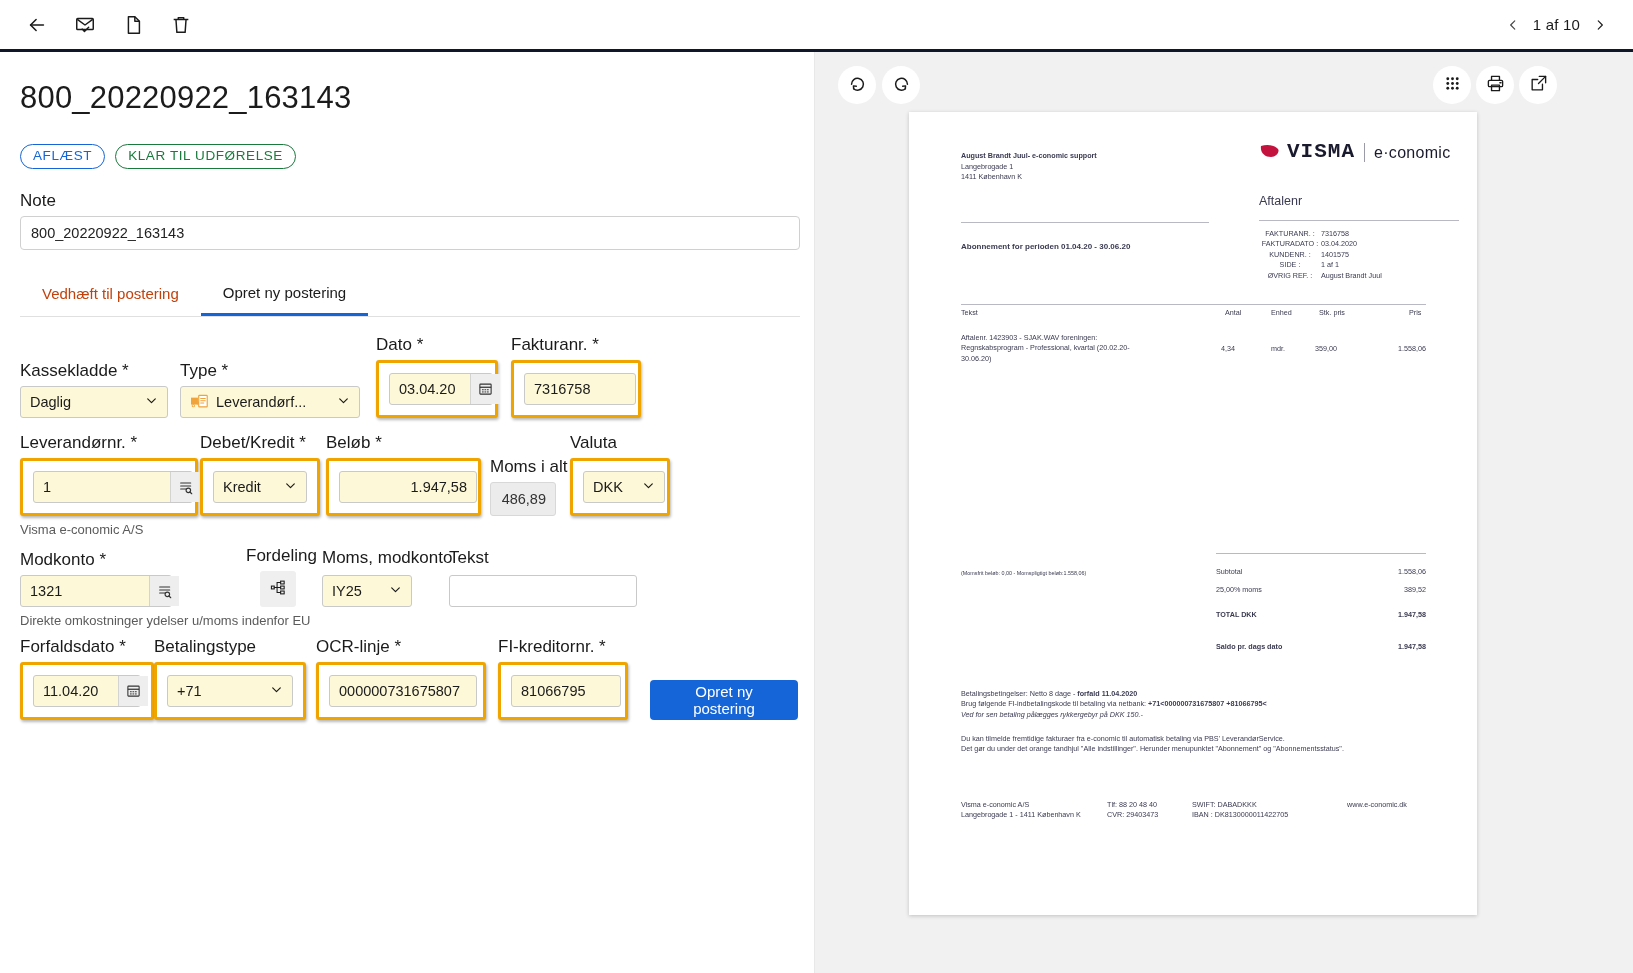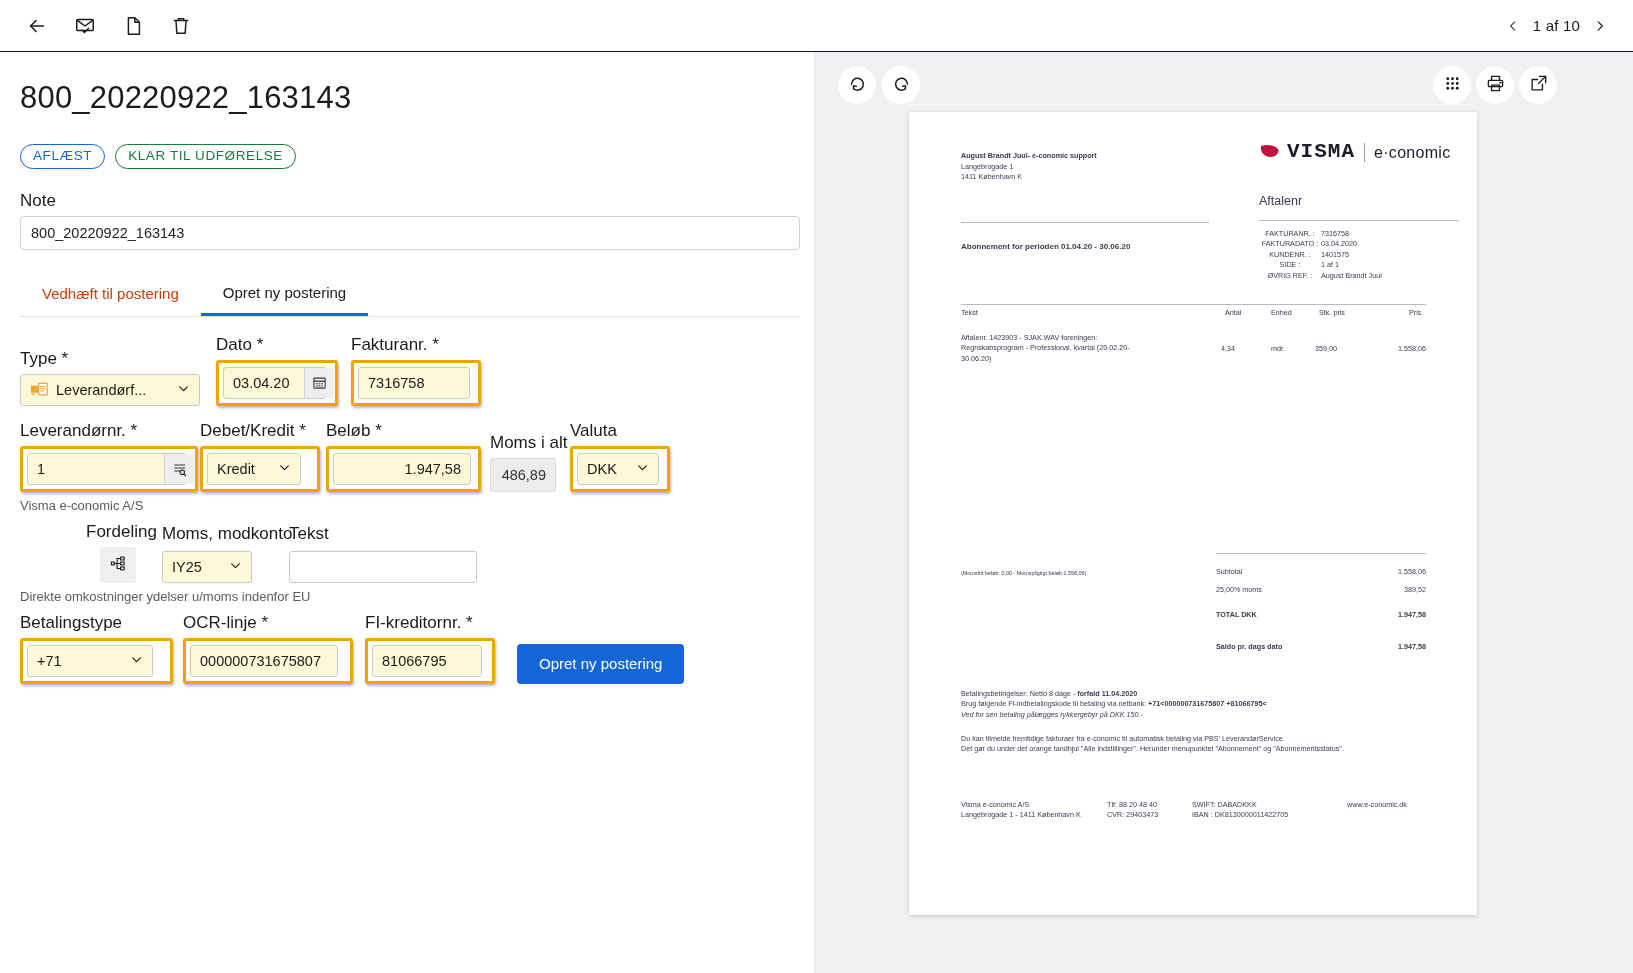--- a/index.html
+++ b/index.html
@@ -8,21 +8,21 @@
     width: 1633px; height: 973px;
     font-family: "Liberation Sans", sans-serif;
     background: #ffffff;
     overflow: hidden;
   }
   #app { position: relative; width: 1633px; height: 973px; }
 
   
   .topbar {
     position: absolute; top: 0; left: 0; width: 1633px; height: 52px;
-    background: #ffffff; border-bottom: 1px solid #0f172a;
+    background: #ffffff; border-bottom: 3px solid #0f172a;
     display: flex; align-items: center;
   }
   .topbar-left { display: flex; align-items: center; gap: 18px; padding-left: 22px; }
   .tb-icon {
     width: 30px; height: 30px; display: flex; align-items: center; justify-content: center;
     cursor: pointer; border-radius: 4px;
   }
   .tb-icon svg { display: block; }
   .topbar-right {
     margin-left: auto; display: flex; align-items: center; gap: 9px; padding-right: 22px;
@@ -71,21 +71,21 @@
   }
   .tab.active { color: #1b1b1b; border-bottom: 3px solid #1565d8; }
 
   
   .form-area { margin: 18px 0 0 4px; position: relative; }
   .form-row { display: flex; align-items: flex-end; }
   .fld { display: flex; flex-direction: column; }
 
   
   .hl {
-    border: 3px solid #f0a400; border-radius: 3px; padding: 4px;
+    border: 3px solid #f0a400; border-radius: 3px; padding: 10px;
     display: inline-block; box-shadow: 1px 2px 3px rgba(0,0,0,.28);
     background: #fff;
   }
 
   .ctl {
     height: 32px; border: 1px solid #c9c9c9; border-radius: 3px;
     background: #fdf8d7; font-size: 14.5px; color: #1b1b1b;
     display: flex; align-items: center; padding: 0 9px;
     font-family: "Liberation Sans", sans-serif;
   }
@@ -210,20 +210,31 @@
     </div>
 
     <div class="tabs">
       <button class="tab">Vedhæft til postering</button>
       <button class="tab active">Opret ny postering</button>
     </div>
 
     <div class="form-area">
 
       <div class="form-row" style="gap:0;">
+        <div class="fld" style="width:160px;">
+          <label class="field-label">Kassekladde *</label>
+          <div class="ctl" style="width:148px;">
+            <span class="val">Daglig</span>
+            <span class="caret">
+              <svg width="13" height="13" viewBox="0 0 24 24" fill="none" stroke="#1b1b1b" stroke-width="2.2" stroke-linecap="round" stroke-linejoin="round">
+                  <path d="M5 9l7 7 7-7"></path>
+                </svg>
+            </span>
+          </div>
+        </div>
 
         <div class="fld" style="width:190px;">
           <label class="field-label">Type *</label>
           <div class="ctl" style="width:180px;">
             <span class="type-icon">
               <svg width="19" height="17" viewBox="0 0 24 22">
                 <path d="M1 6h9v9H1z" fill="#f0a33a"></path>
                 <circle cx="4" cy="16.5" r="2.1" fill="#f0a33a"></circle>
                 <circle cx="4" cy="16.5" r="1" fill="#fff"></circle>
                 <path d="M9 11h3l2 2.5V15H9z" fill="#f0a33a"></path>
@@ -324,20 +335,33 @@
                   </svg>
               </span>
             </div>
           </span>
         </div>
       </div>
 
       <div class="helper" style="margin-top:6px;">Visma e-conomic A/S</div>
 
       <div class="form-row" style="margin-top:9px;">
+        <div class="fld" style="width:160px;">
+          <label class="field-label">Modkonto *</label>
+          <div class="ctl" style="width:152px; padding-right:0;">
+            <span class="val">1321</span>
+            <span class="adorn">
+              <svg width="16" height="16" viewBox="0 0 24 24" fill="none" stroke="#333" stroke-width="1.7" stroke-linecap="round">
+                <path d="M4 6h15M4 10.5h15M4 15h8"></path>
+                <circle cx="15.5" cy="17" r="3.4"></circle>
+                  <path d="M18 19.5l2.6 2.6"></path>
+              </svg>
+            </span>
+          </div>
+        </div>
 
         <div class="fld" style="width:76px; margin-left:66px;">
           <label class="field-label">Fordeling</label>
           <button class="fordeling-btn" style="margin-left:14px;">
             <span>
               <svg width="17" height="17" viewBox="0 0 24 24" fill="none" stroke="#1b1b1b" stroke-width="1.5">
                 <rect x="2" y="10" width="4" height="4"></rect>
                 <rect x="15" y="3" width="5" height="4"></rect>
                 <rect x="15" y="10" width="5" height="4"></rect>
                 <rect x="15" y="17" width="5" height="4"></rect>
@@ -361,20 +385,35 @@
 
         <div class="fld" style="width:200px; margin-left:22px;">
           <label class="field-label">Tekst</label>
           <input class="ctl plain" style="width: 188px; margin-top: 2px;" value="">
         </div>
       </div>
 
       <div class="helper" style="margin-top:6px;">Direkte omkostninger ydelser u/moms indenfor EU</div>
 
       <div class="form-row" style="margin-top:9px;">
+        <div class="fld" style="width:140px;">
+          <label class="field-label">Forfaldsdato *</label>
+          <span class="hl">
+            <div class="ctl" style="width:108px; padding-right:0;">
+              <span class="val">11.04.20</span>
+              <span class="adorn">
+                <svg width="15" height="15" viewBox="0 0 24 24" fill="none" stroke="#333" stroke-width="1.7">
+                  <rect x="3" y="5" width="18" height="16" rx="1"></rect>
+                  <path d="M3 10h18" stroke-width="2"></path>
+                  <path d="M7 14h1.5M11 14h1.5M15 14h1.5M7 17.5h1.5M11 17.5h1.5M15 17.5h1.5" stroke-width="1.6" stroke-linecap="round"></path>
+                </svg>
+              </span>
+            </div>
+          </span>
+        </div>
 
         <div class="fld" style="width:153px;">
           <label class="field-label">Betalingstype</label>
           <span class="hl">
             <div class="ctl" style="width:126px;">
               <span class="val">+71</span>
               <span class="caret">
                 <svg width="13" height="13" viewBox="0 0 24 24" fill="none" stroke="#1b1b1b" stroke-width="2.2" stroke-linecap="round" stroke-linejoin="round">
                     <path d="M5 9l7 7 7-7"></path>
                   </svg>

